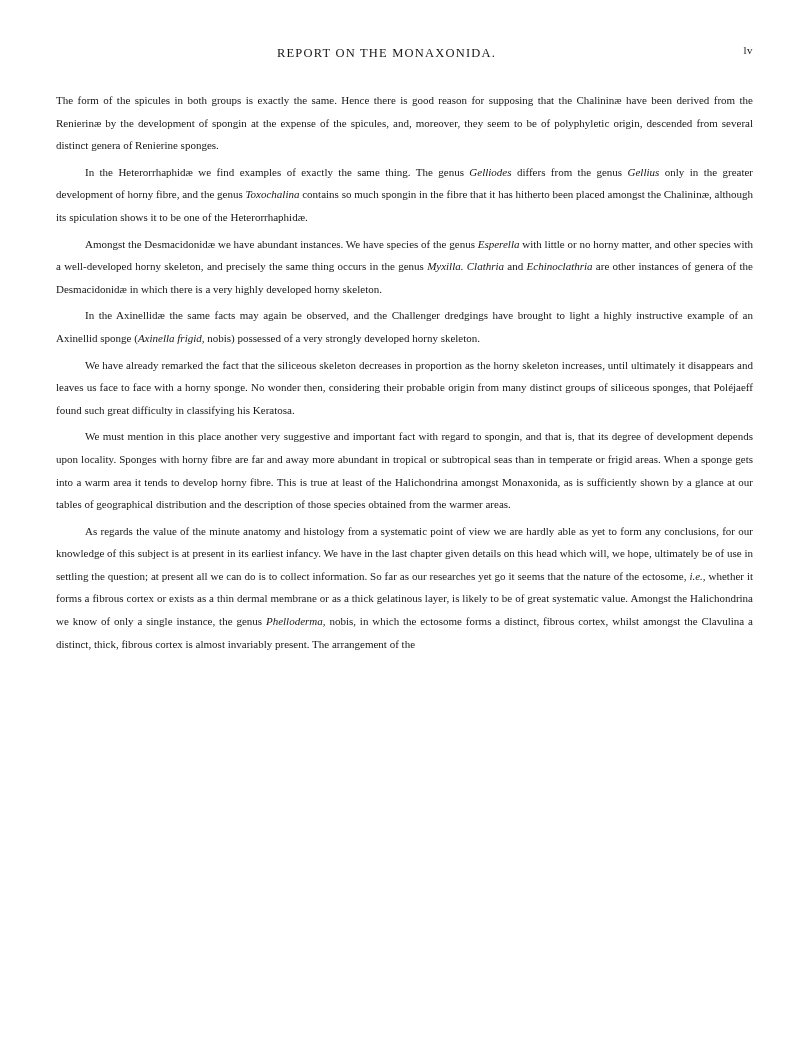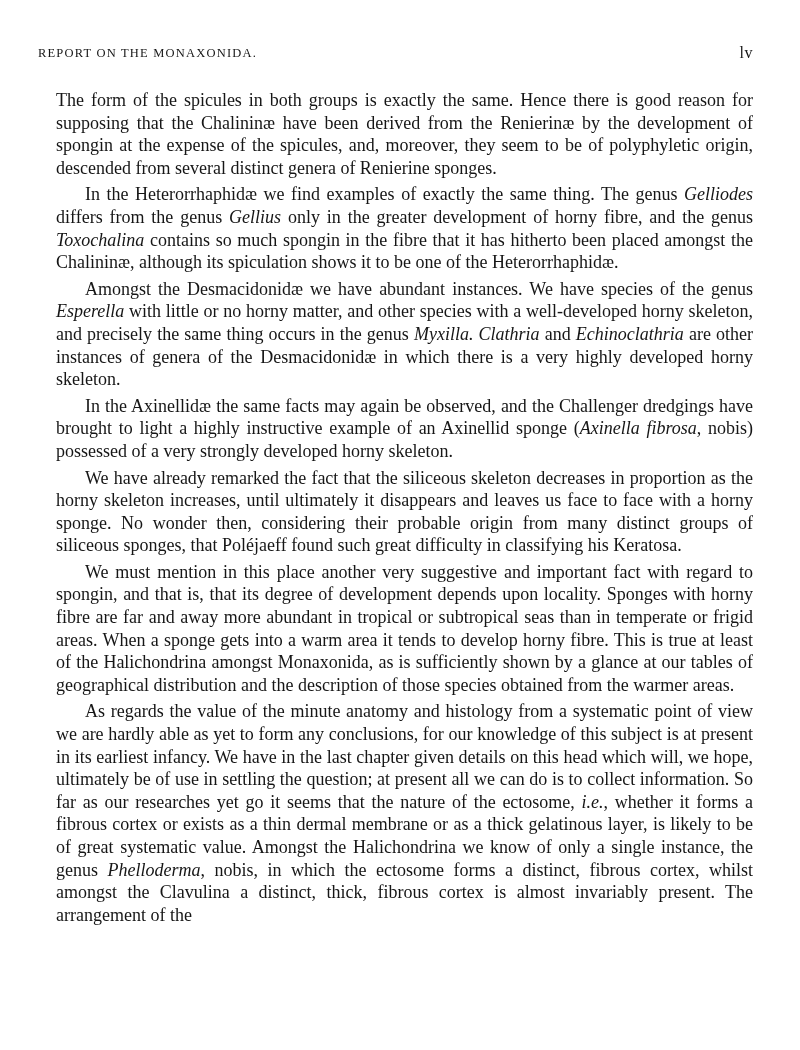--- a/index.html
+++ b/index.html
@@ -23,37 +23,38 @@
     }
     .running-head {
       position: relative;
       height: 64px;
     }
     .running-title {
       position: absolute;
       top: 46px;
       left: 0;
       width: 697px;
+      text-align: center;
       font-size: 12.5px;
       letter-spacing: 1.2px;
       transform: translateX(-18px);
     }
     .page-number {
       position: absolute;
       top: 44px;
       right: 0;
-      font-size: 16px;
+      font-size: 11px;
       letter-spacing: 0.5px;
     }
     .body-text {
       margin-top: 25px;
     }
     .para {
       margin: 0;
-      font-size: 18px;
+      font-size: 11px;
       line-height: 22.6px;
       text-align: justify;
       text-indent: 29px;
       hyphens: none;
     }
     .para.first {
       text-indent: 0;
     }
     .para + .para {
       margin-top: 4px;
@@ -73,21 +74,21 @@
   </div>
 
   <div class="body-text">
 
     <p class="para first"><span>The form of the spicules in both groups is exactly the same.  Hence there is good reason for supposing that the Chalininæ have been derived from the Renierinæ by the development of spongin at the expense of the spicules, and, moreover, they seem to be of polyphyletic origin, descended from several distinct genera of Renierine sponges.</span></p>
 
     <p class="para"><span>In the Heterorrhaphidæ we find examples of exactly the same thing.  The genus </span><span class="it">Gelliodes</span><span> differs from the genus </span><span class="it">Gellius</span><span> only in the greater development of horny fibre, and the genus </span><span class="it">Toxochalina</span><span> contains so much spongin in the fibre that it has hitherto been placed amongst the Chalininæ, although its spiculation shows it to be one of the Heterorrhaphidæ.</span></p>
 
     <p class="para"><span>Amongst the Desmacidonidæ we have abundant instances.  We have species of the genus </span><span class="it">Esperella</span><span> with little or no horny matter, and other species with a well-developed horny skeleton, and precisely the same thing occurs in the genus </span><span class="it">Myxilla.</span><span>  </span><span class="it">Clathria</span><span> and </span><span class="it">Echinoclathria</span><span> are other instances of genera of the Desmacidonidæ in which there is a very highly developed horny skeleton.</span></p>
 
-    <p class="para"><span>In the Axinellidæ the same facts may again be observed, and the Challenger dredgings have brought to light a highly instructive example of an Axinellid sponge (</span><span class="it">Axinella fibrosa</span><span>, nobis) possessed of a very strongly developed horny skeleton.</span></p>
+    <p class="para"><span>In the Axinellidæ the same facts may again be observed, and the Challenger dredgings have brought to light a highly instructive example of an Axinellid sponge (</span><span class="it">Axinella frigid</span><span>, nobis) possessed of a very strongly developed horny skeleton.</span></p>
 
     <p class="para"><span>We have already remarked the fact that the siliceous skeleton decreases in proportion as the horny skeleton increases, until ultimately it disappears and leaves us face to face with a horny sponge.  No wonder then, considering their probable origin from many distinct groups of siliceous sponges, that Poléjaeff found such great difficulty in classifying his Keratosa.</span></p>
 
     <p class="para"><span>We must mention in this place another very suggestive and important fact with regard to spongin, and that is, that its degree of development depends upon locality. Sponges with horny fibre are far and away more abundant in tropical or subtropical seas than in temperate or frigid areas.  When a sponge gets into a warm area it tends to develop horny fibre.  This is true at least of the Halichondrina amongst Monaxonida, as is sufficiently shown by a glance at our tables of geographical distribution and the description of those species obtained from the warmer areas.</span></p>
 
     <p class="para"><span>As regards the value of the minute anatomy and histology from a systematic point of view we are hardly able as yet to form any conclusions, for our knowledge of this subject is at present in its earliest infancy.  We have in the last chapter given details on this head which will, we hope, ultimately be of use in settling the question; at present all we can do is to collect information.  So far as our researches yet go it seems that the nature of the ectosome, </span><span class="it">i.e.</span><span>, whether it forms a fibrous cortex or exists as a thin dermal membrane or as a thick gelatinous layer, is likely to be of great systematic value. Amongst the Halichondrina we know of only a single instance, the genus </span><span class="it">Phelloderma</span><span>, nobis, in which the ectosome forms a distinct, fibrous cortex, whilst amongst the Clavulina a distinct, thick, fibrous cortex is almost invariably present.  The arrangement of the</span></p>
 
   </div>
 </div>
 

